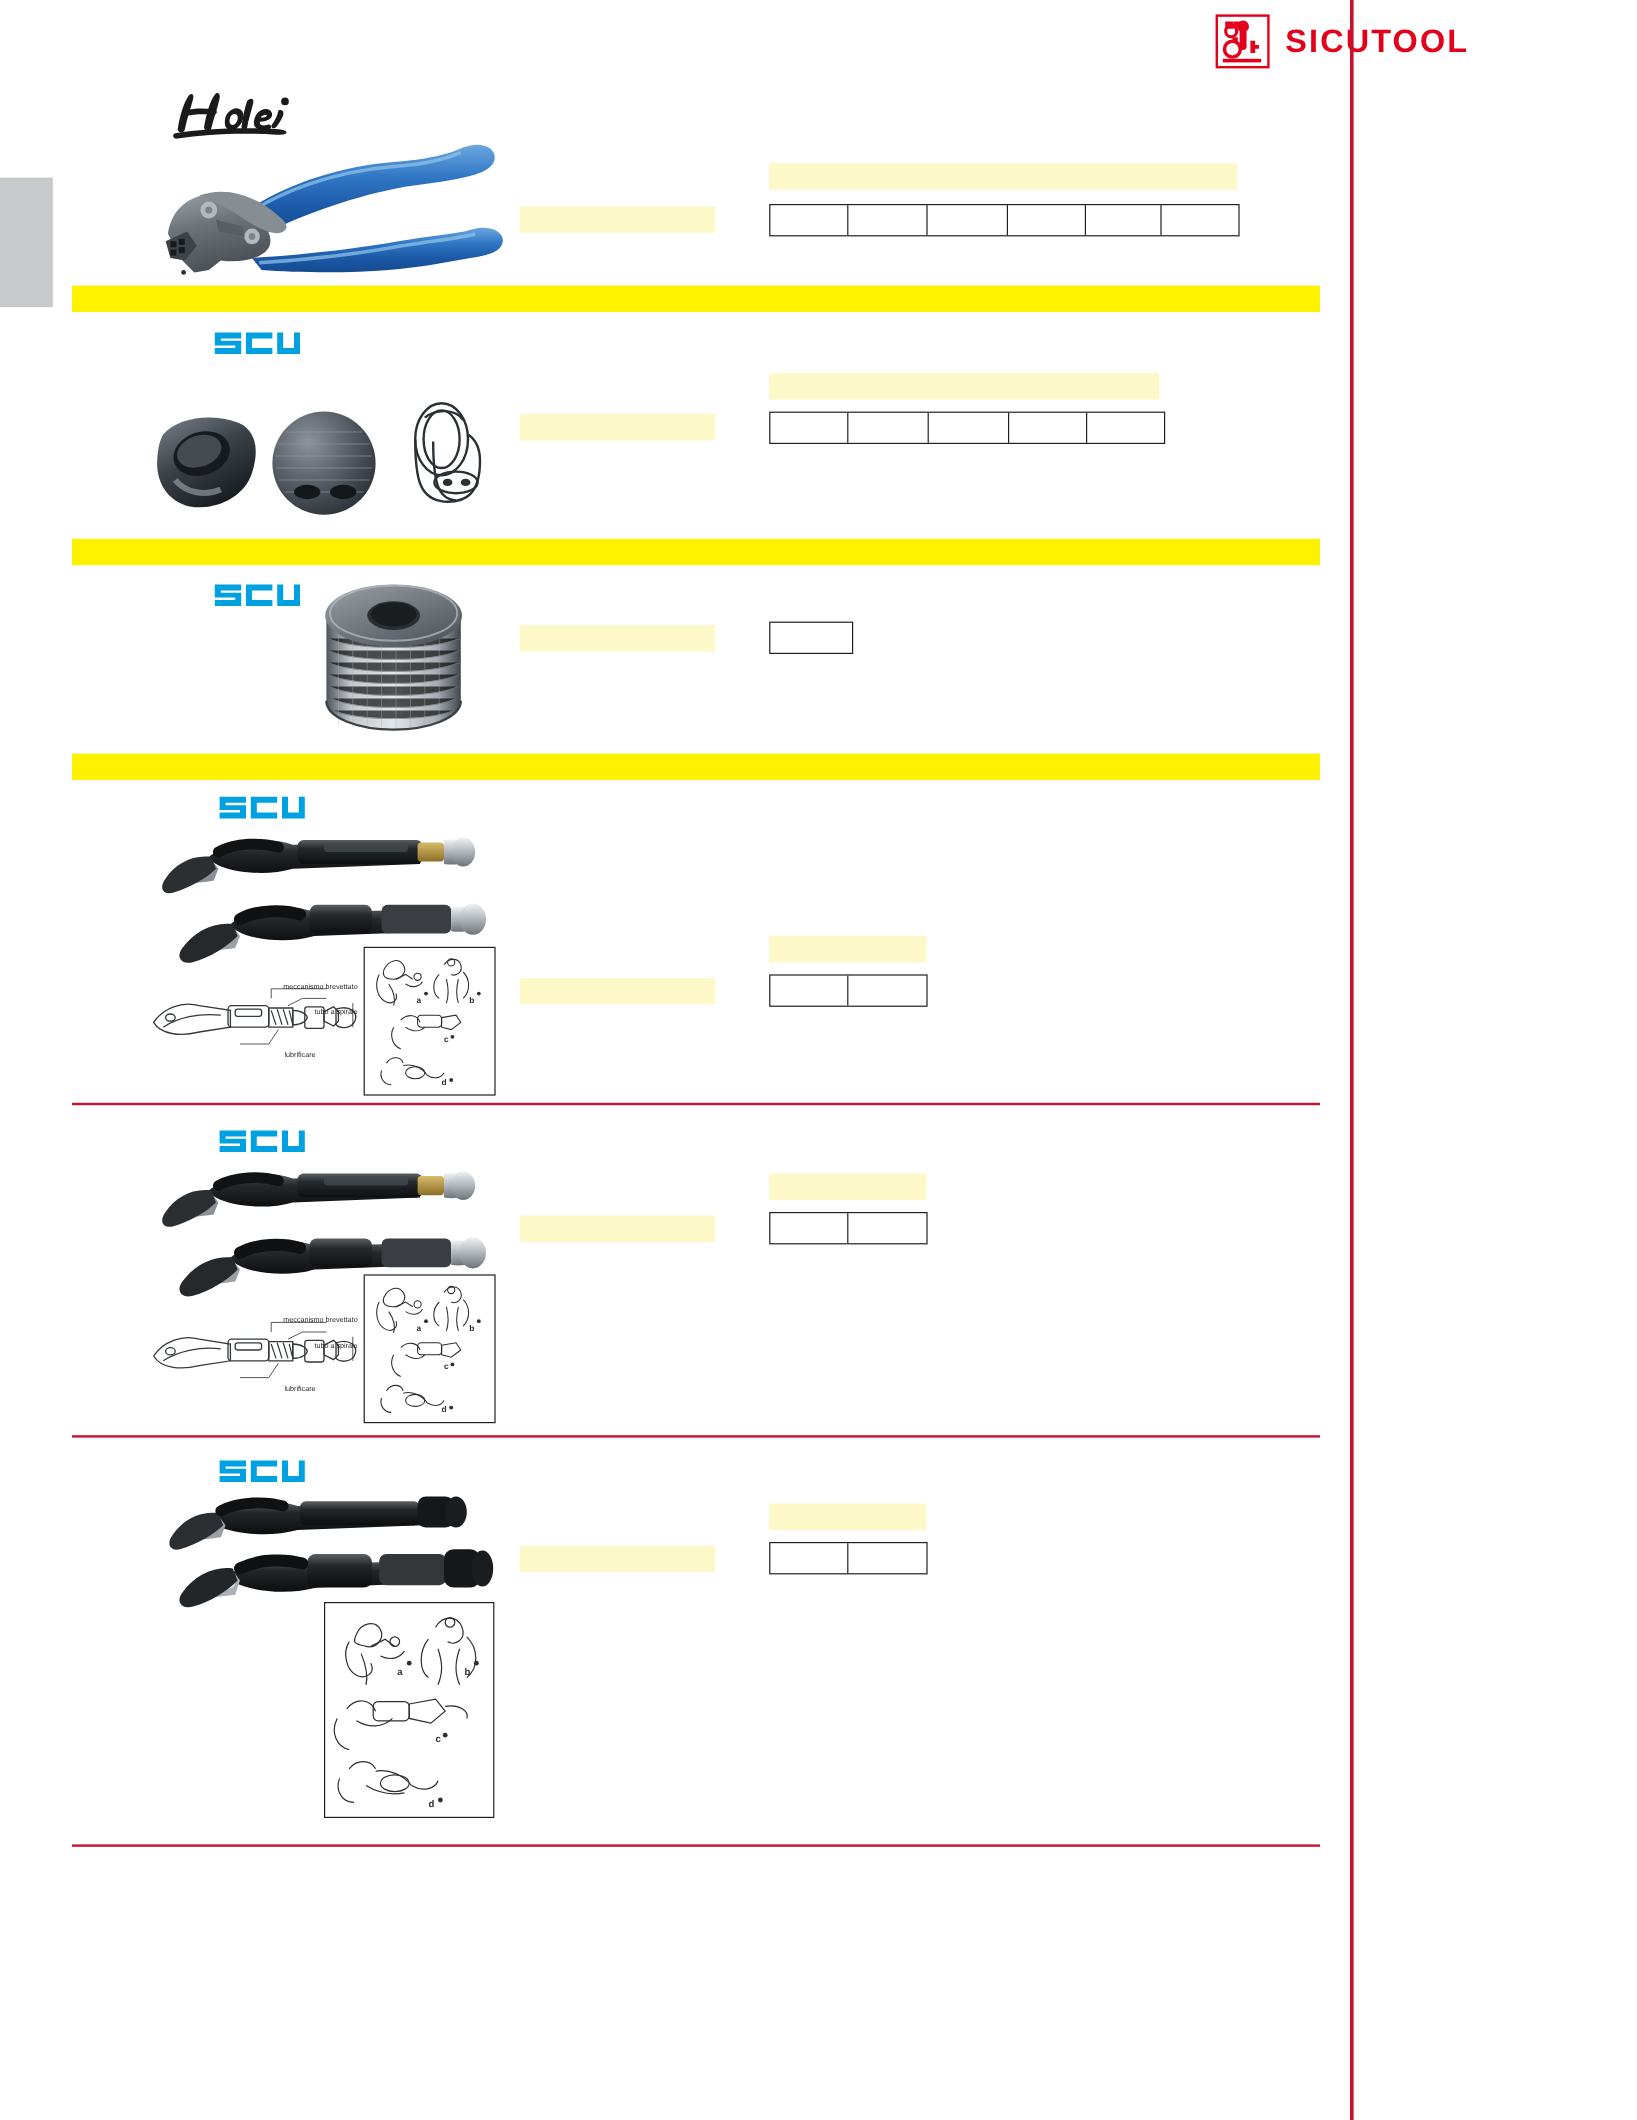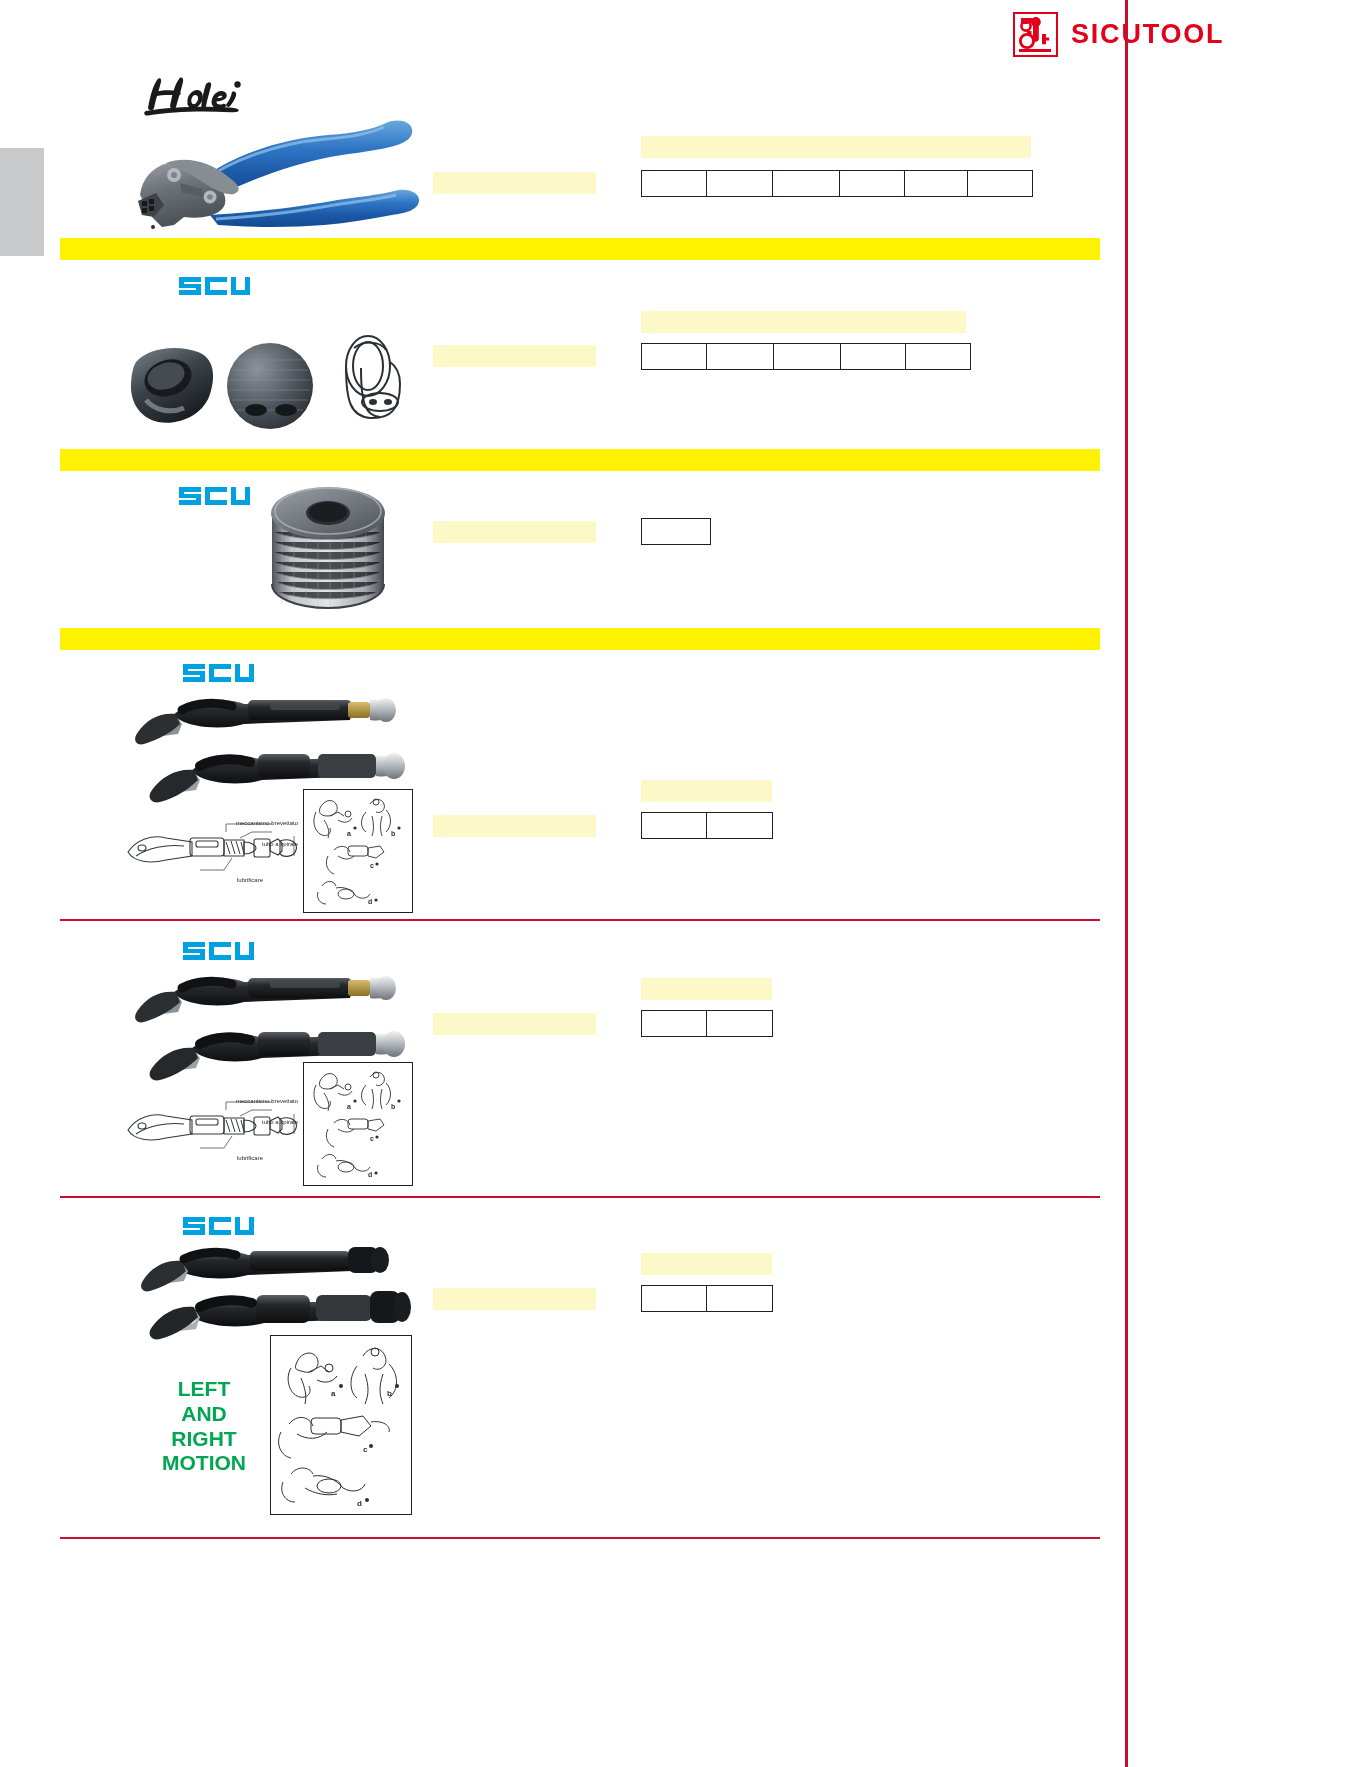--- a/index.html
+++ b/index.html
@@ -663,26 +663,20 @@
         <ellipse cx="258" cy="24" rx="9" ry="15" fill="#1a1d20"></ellipse>
         <path d="M14 42 C20 32 34 26 50 26 L56 34 L52 46 C36 48 22 50 14 42 Z" fill="#aab0b5"></path>
         <rect x="24" y="32" width="16" height="9" rx="1.5" fill="#cf2027"></rect>
         <ellipse cx="46" cy="36" rx="6" ry="5" fill="#e6eaec"></ellipse>
         <path d="M50 24 C34 22 18 30 8 44 C2 52 8 58 16 56 C32 52 46 42 54 34 Z" fill="#232628"></path>
         <path d="M56 24 C72 16 94 16 108 20" fill="none" stroke="#0e1012" stroke-width="10" stroke-linecap="round"></path>
       </g>
     </svg>
   </div>
 
-  <div class="motion-text" style="left:150px; top:1377px; width:108px;">
-    <div>LEFT</div>
-    <div>AND</div>
-    <div>RIGHT</div>
-    <div>MOTION</div>
-  </div>
 
   <div class="diagram-frame" style="left:270px; top:1335px; width:142px; height:180px;">
     <svg width="139" height="177" viewBox="0 0 139 177" aria-hidden="true">
       <g fill="none" stroke="#2b2f33" stroke-width="1">
 
         <path d="M26 26 C30 16 42 14 46 22 C50 30 42 38 34 36 C26 34 22 34 26 26 Z"></path>
         <path d="M20 32 C14 42 18 56 26 60 C34 64 42 58 38 50"></path>
         <circle cx="58" cy="32" r="4"></circle>
         <path d="M38 36 L50 30 L58 36"></path>
         <path d="M46 44 C54 48 62 46 66 40"></path>

